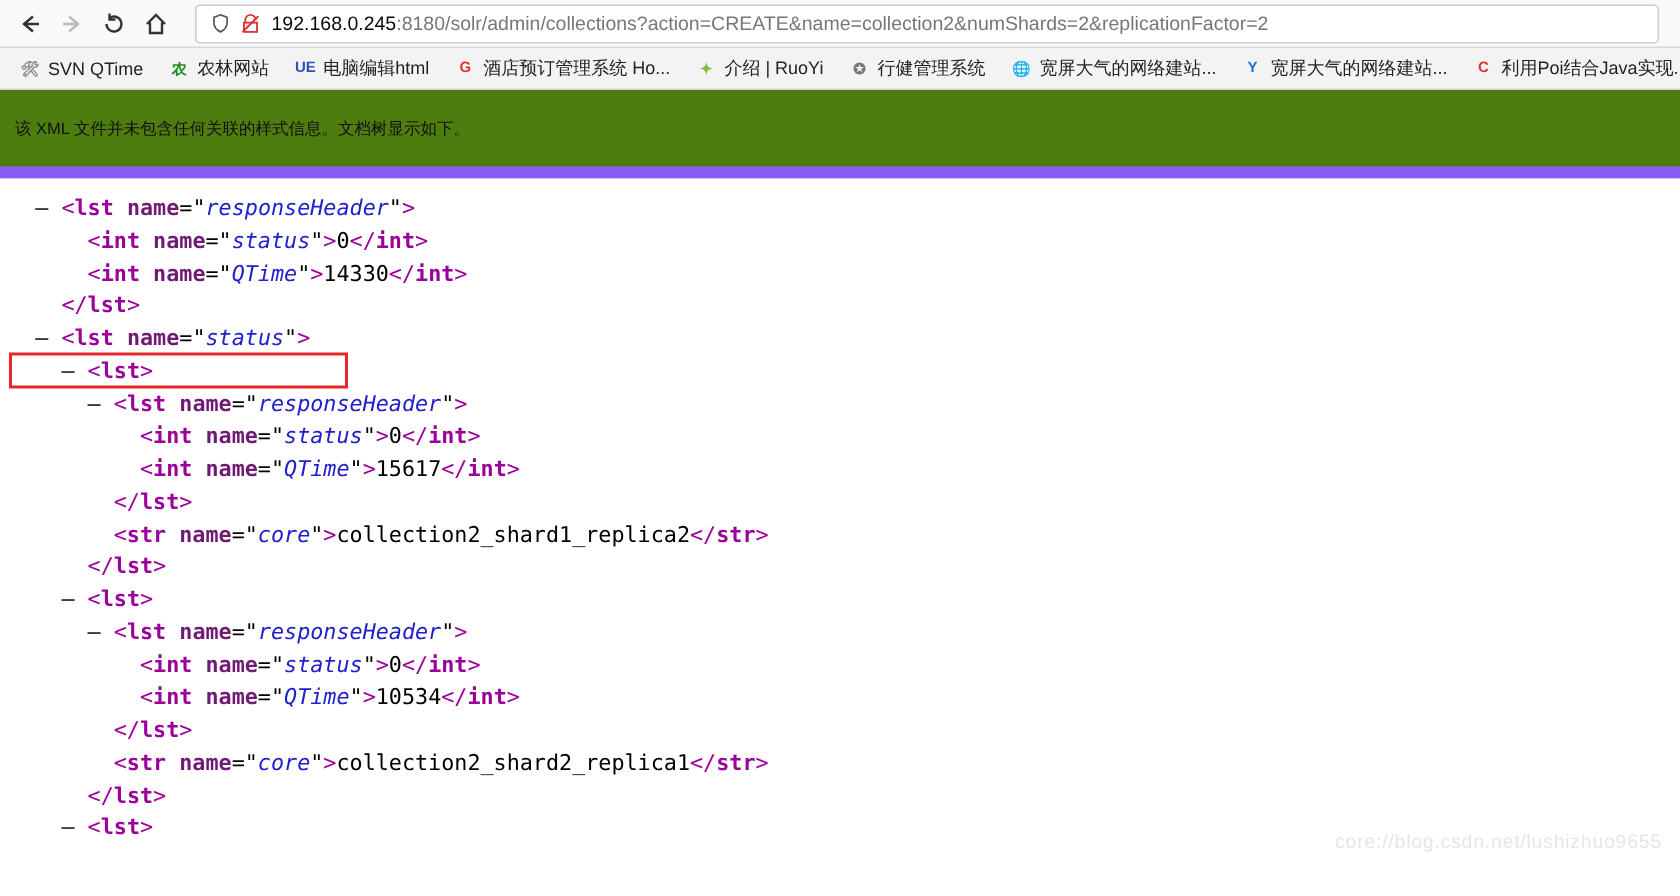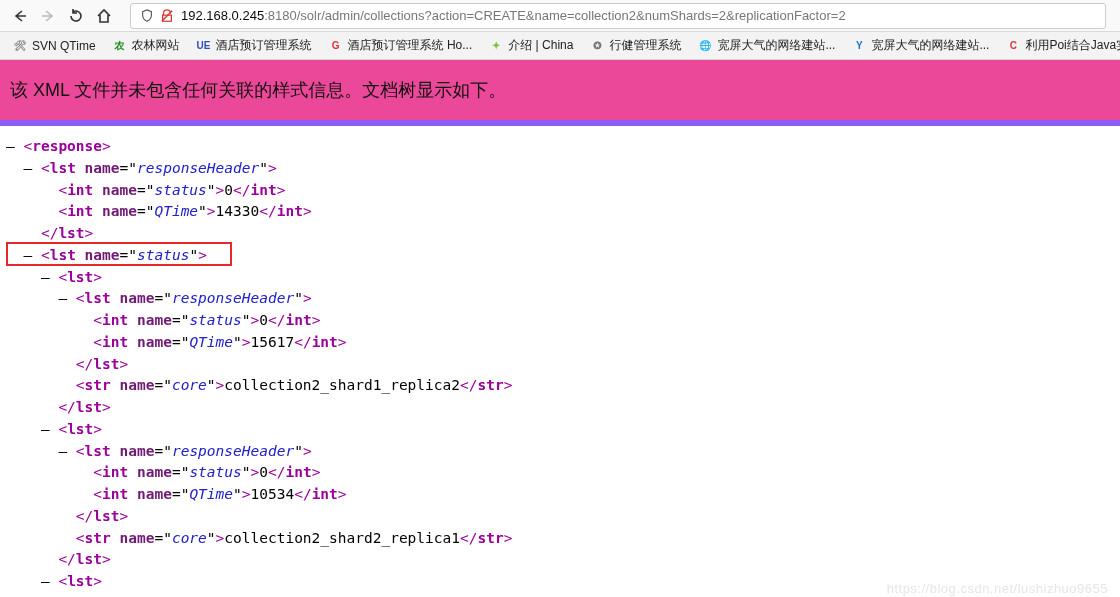--- a/index.html
+++ b/index.html
@@ -16,21 +16,21 @@
   .url-text { flex: 1; font-size: 13px; color: #555; padding: 0 4px; white-space: nowrap; overflow: hidden; }
   .url-text .host { color: #0a0a0a; }
   .url-text .rest { color: #777; }
   
   
   .bookmarks { display: flex; align-items: center; height: 28px; padding: 0 4px; border-bottom: 1px solid #d4d4d4; background: #f3f3f3; }
   .bm-item { display: flex; align-items: center; padding: 0 8px; font-size: 12px; color: #222; cursor: pointer; white-space: nowrap; }
   .bm-icon { width: 16px; height: 16px; margin-right: 4px; display: inline-flex; align-items:center; justify-content:center; font-size: 10px; }
   
   
-  .msg-strip { background: #ec4899; color: #111; padding: 18px 10px; font-size: 18px; border-bottom: 6px solid #8b5cf6; }
+  .msg-strip { background: #4d7c0f; color: #111; padding: 18px 10px; font-size: 11px; border-bottom: 8px solid #8b5cf6; }
   
   
   .xml-area { padding: 10px 6px; font-family: Consolas, monospace; font-size: 14.5px; line-height: 1.5; color: #000; background: #fff; position: relative; }
   .line { white-space: pre; }
   .dash   { color: #000; }
   .angle  { color: #9b009b; } 
   .tag    { color: #9b009b; font-weight: bold; }
   .attr   { color: #701a75; font-weight: bold; }
   .eq     { color: #000; }
   .val    { color: #2020cc; font-style: italic; }
@@ -87,29 +87,29 @@
     <div class="bm-item">
       <span class="bm-icon" style="color:#888;font-weight:bold;">🛠</span>
       <span>SVN QTime</span>
     </div>
     <div class="bm-item">
       <span class="bm-icon" style="color:#1e8f1e;font-weight:bold;">农</span>
       <span>农林网站</span>
     </div>
     <div class="bm-item">
       <span class="bm-icon" style="color:#2f4fbb;font-weight:bold;">UE</span>
-      <span>酒店预订管理系统</span>
+      <span>电脑编辑html</span>
     </div>
     <div class="bm-item">
       <span class="bm-icon" style="color:#d33;font-weight:bold;">G</span>
       <span>酒店预订管理系统 Ho...</span>
     </div>
     <div class="bm-item">
       <span class="bm-icon" style="color:#7bbf3a;font-weight:bold;">✦</span>
-      <span>介绍 | China</span>
+      <span>介绍 | RuoYi</span>
     </div>
     <div class="bm-item">
       <span class="bm-icon" style="color:#777;font-weight:bold;">✪</span>
       <span>行健管理系统</span>
     </div>
     <div class="bm-item">
       <span class="bm-icon" style="color:#777;font-weight:bold;">🌐</span>
       <span>宽屏大气的网络建站...</span>
     </div>
     <div class="bm-item">
@@ -118,23 +118,22 @@
     </div>
     <div class="bm-item">
       <span class="bm-icon" style="color:#d33;font-weight:bold;">C</span>
       <span>利用Poi结合Java实现...</span>
     </div>
   </div>
 
 <div class="msg-strip">该 XML 文件并未包含任何关联的样式信息。文档树显示如下。</div>
 
 <div class="xml-area" id="xml-area">
-  <div class="watermark">https://blog.csdn.net/lushizhuo9655</div>
+  <div class="watermark">core://blog.csdn.net/lushizhuo9655</div>
   <div class="highlight-box"></div>
-<div class="line"><span class="dash">– </span><span class="angle">&lt;</span><span class="tag">response</span><span class="angle">&gt;</span></div>
     <div class="line">  <span class="dash">– </span><span class="angle">&lt;</span><span class="tag">lst</span> <span class="attr">name</span><span class="eq">=</span>"<span class="val">responseHeader</span>"<span class="angle">&gt;</span></div>
     <div class="line">      <span class="angle">&lt;</span><span class="tag">int</span> <span class="attr">name</span><span class="eq">=</span>"<span class="val">status</span>"<span class="angle">&gt;</span><span class="text">0</span><span class="angle">&lt;/</span><span class="end">int</span><span class="angle">&gt;</span></div>
     <div class="line">      <span class="angle">&lt;</span><span class="tag">int</span> <span class="attr">name</span><span class="eq">=</span>"<span class="val">QTime</span>"<span class="angle">&gt;</span><span class="text">14330</span><span class="angle">&lt;/</span><span class="end">int</span><span class="angle">&gt;</span></div>
     <div class="line">    <span class="angle">&lt;/</span><span class="end">lst</span><span class="angle">&gt;</span></div>
     <div class="line">  <span class="dash">– </span><span class="angle">&lt;</span><span class="tag">lst</span> <span class="attr">name</span><span class="eq">=</span>"<span class="val">status</span>"<span class="angle">&gt;</span></div>
     <div class="line">    <span class="dash">– </span><span class="angle">&lt;</span><span class="tag">lst</span><span class="angle">&gt;</span></div>
     <div class="line">      <span class="dash">– </span><span class="angle">&lt;</span><span class="tag">lst</span> <span class="attr">name</span><span class="eq">=</span>"<span class="val">responseHeader</span>"<span class="angle">&gt;</span></div>
     <div class="line">          <span class="angle">&lt;</span><span class="tag">int</span> <span class="attr">name</span><span class="eq">=</span>"<span class="val">status</span>"<span class="angle">&gt;</span><span class="text">0</span><span class="angle">&lt;/</span><span class="end">int</span><span class="angle">&gt;</span></div>
     <div class="line">          <span class="angle">&lt;</span><span class="tag">int</span> <span class="attr">name</span><span class="eq">=</span>"<span class="val">QTime</span>"<span class="angle">&gt;</span><span class="text">15617</span><span class="angle">&lt;/</span><span class="end">int</span><span class="angle">&gt;</span></div>
     <div class="line">        <span class="angle">&lt;/</span><span class="end">lst</span><span class="angle">&gt;</span></div>

